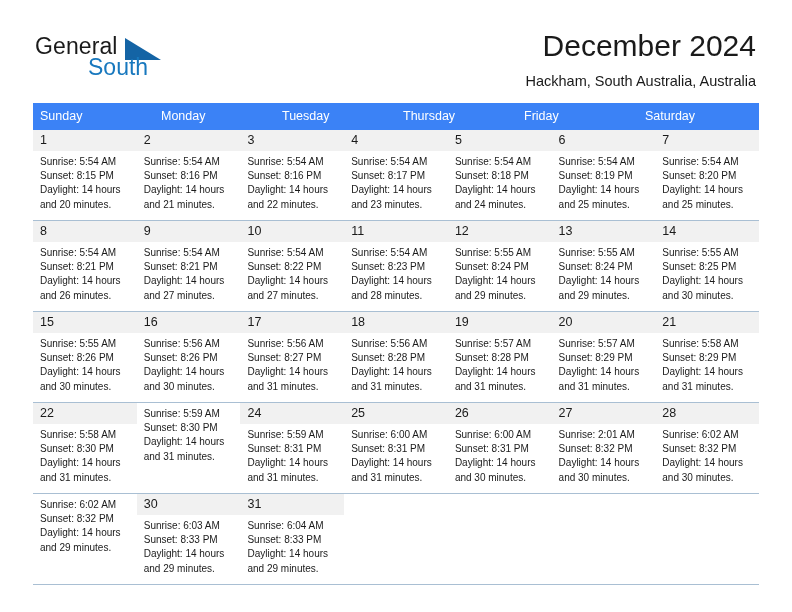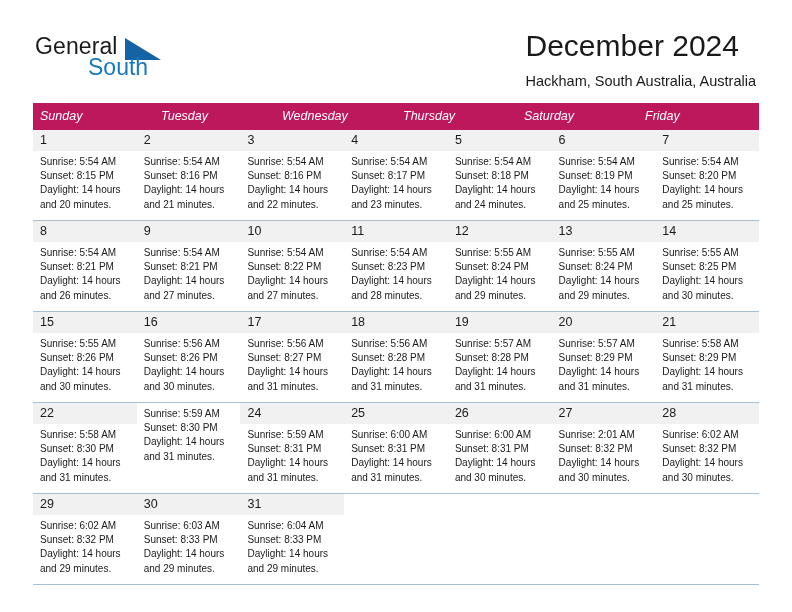--- a/index.html
+++ b/index.html
@@ -60,21 +60,21 @@
     height: 0;
     border-left: 36px solid transparent;
     border-bottom: 22px solid #1464a5;
     transform: scaleX(-1);
   }
 
   .title-block {
     position: absolute;
     right: 36px;
     top: 28px;
-    text-align: left;
+    text-align: right;
   }
   .cal-title {
     font-size: 30px;
     font-weight: normal;
     color: #1a1a1a;
     line-height: 36px;
     white-space: nowrap;
   }
   .cal-subtitle {
     margin-top: 8px;
@@ -87,22 +87,21 @@
   
   .calendar {
     position: absolute;
     left: 33px;
     top: 103px;
     width: 726px;
   }
   .weekday-row {
     display: flex;
     width: 100%;
-    background: #be185d;
-    font-style: italic;
+    background: #3b82f6;
   }
   .weekday {
     flex: 1 1 0;
     box-sizing: border-box;
     padding: 5px 0 6px 7px;
     font-size: 12.5px;
     color: #ffffff;
     line-height: 16px;
     white-space: nowrap;
     overflow: hidden;
@@ -163,25 +162,25 @@
       <div class="cal-title">December 2024</div>
       <div class="cal-subtitle">Hackham, South Australia, Australia</div>
     </div>
 
   </div>
 
   <div class="calendar">
 
     <div class="weekday-row">
       <div class="weekday">Sunday</div>
+      <div class="weekday">Monday</div>
       <div class="weekday">Tuesday</div>
-      <div class="weekday">Wednesday</div>
       <div class="weekday">Thursday</div>
+      <div class="weekday">Friday</div>
       <div class="weekday">Saturday</div>
-      <div class="weekday">Friday</div>
     </div>
 
     <div class="week-row first">
       <div class="day-cell">
         <span class="day-number">1</span>
         <div class="day-info">
           <div>Sunrise: 5:54 AM</div>
           <div>Sunset: 8:15 PM</div>
           <div>Daylight: 14 hours</div>
           <div>and 20 minutes.</div>
@@ -435,21 +434,20 @@
           <div>Sunrise: 6:02 AM</div>
           <div>Sunset: 8:32 PM</div>
           <div>Daylight: 14 hours</div>
           <div>and 30 minutes.</div>
         </div>
       </div>
     </div>
 
     <div class="week-row">
       <div class="day-cell">
-        <span class="day-number">29</span>
         <div class="day-info">
           <div>Sunrise: 6:02 AM</div>
           <div>Sunset: 8:32 PM</div>
           <div>Daylight: 14 hours</div>
           <div>and 29 minutes.</div>
         </div>
       </div>
       <div class="day-cell">
         <span class="day-number">30</span>
         <div class="day-info">

